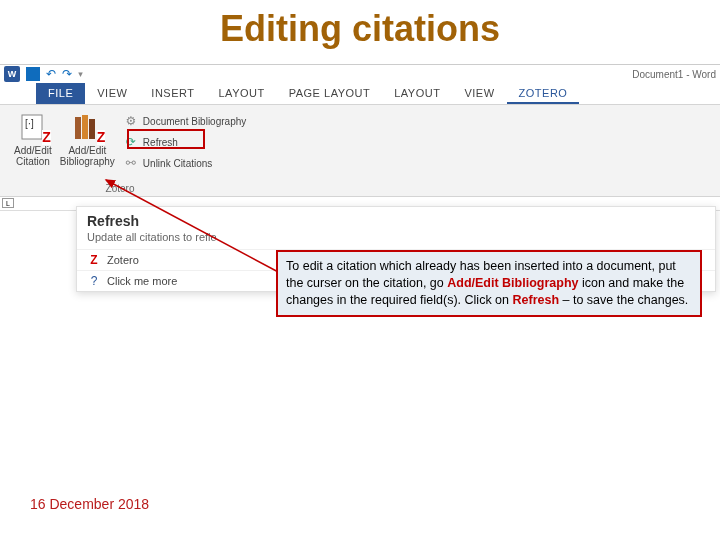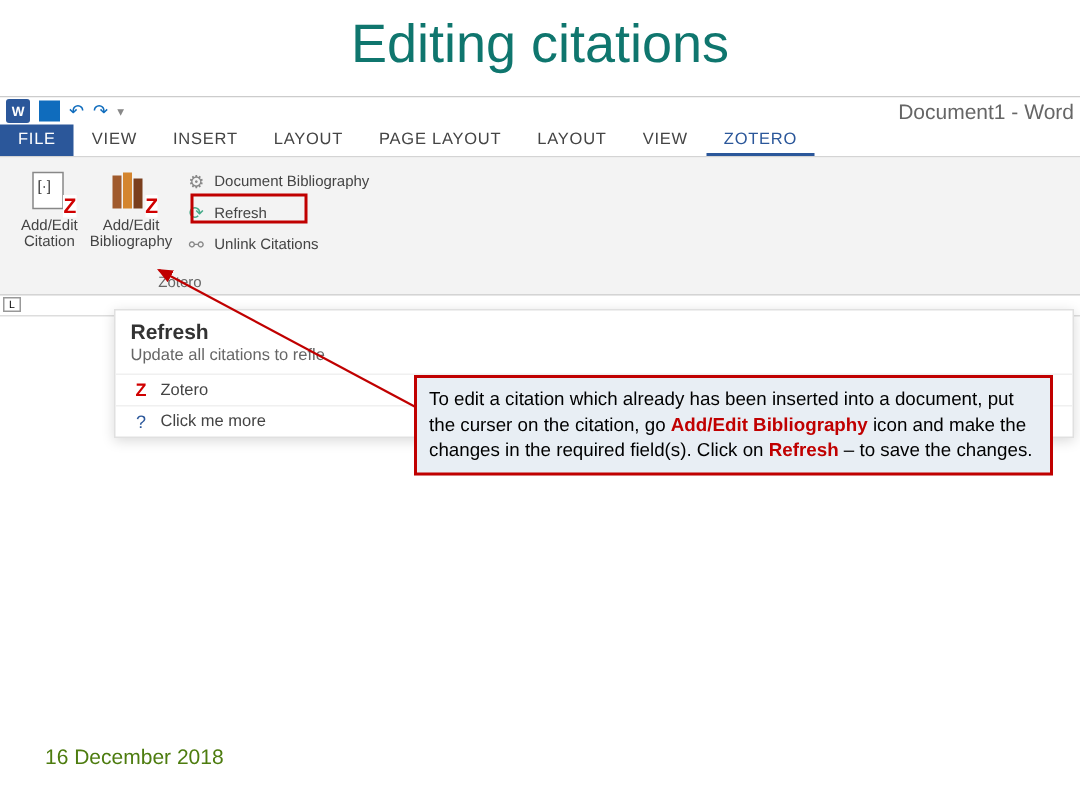--- a/index.html
+++ b/index.html
@@ -8,23 +8,23 @@
     font-family: 'Segoe UI', Arial, sans-serif;
     background: #fff;
     width: 720px;
     height: 540px;
     overflow: hidden;
     position: relative;
   }
   .slide-title {
     text-align: center;
     font-size: 36px;
-    font-weight: normal;
+    font-weight: bold;
     padding: 8px 0 14px 0;
-    color: #0f766e;
+    color: #a16207;
     font-family: Arial, sans-serif;
   }
   .app {
     position: relative;
     margin: 0;
     width: 720px;
     border-top: 1px solid #ccc;
   }
   .titlebar {
     height: 18px;
@@ -48,38 +48,39 @@
   .save-icon {
     width: 14px; height: 14px;
     background: #0f6cbd;
     position: relative;
   }
   .undo-icon, .redo-icon {
     font-size: 12px;
     color: #0f6cbd;
   }
   .titlebar-spacer { flex: 1; }
-  .doc-title { font-size: 14px; color: #666; }
+  .doc-title { font-size: 10px; color: #666; }
   .ribbon-tabs {
     display: flex;
     height: 22px;
     background: #fff;
     border-bottom: 1px solid #d4d4d4;
     font-size: 11px;
   }
   .tab {
     padding: 4px 12px 3px 12px;
     color: #444;
     cursor: pointer;
     letter-spacing: 0.5px;
   }
   .tab.file {
     background: #2b579a;
     color: #fff;
     font-weight: normal;
+    margin-left: 36px;
   }
   .tab.active {
     color: #2b579a;
     border-bottom: 2px solid #2b579a;
   }
   .ribbon-body {
     height: 92px;
     background: #f3f3f3;
     border-bottom: 1px solid #d4d4d4;
     display: flex;
@@ -192,21 +193,21 @@
     line-height: 1.35;
     z-index: 10;
     color: #000;
   }
   .instruction-box .red-text { color: #c00000; font-weight: bold; }
   .footer-date {
     position: absolute;
     left: 30px;
     bottom: 28px;
     font-size: 14px;
-    color: #4d7c0f;
+    color: #b91c1c;
     font-family: Arial, sans-serif;
   }
   .arrow {
     position: absolute;
     z-index: 8;
     pointer-events: none;
   }
   .ruler {
     height: 14px;
     border-bottom: 1px solid #ddd;

